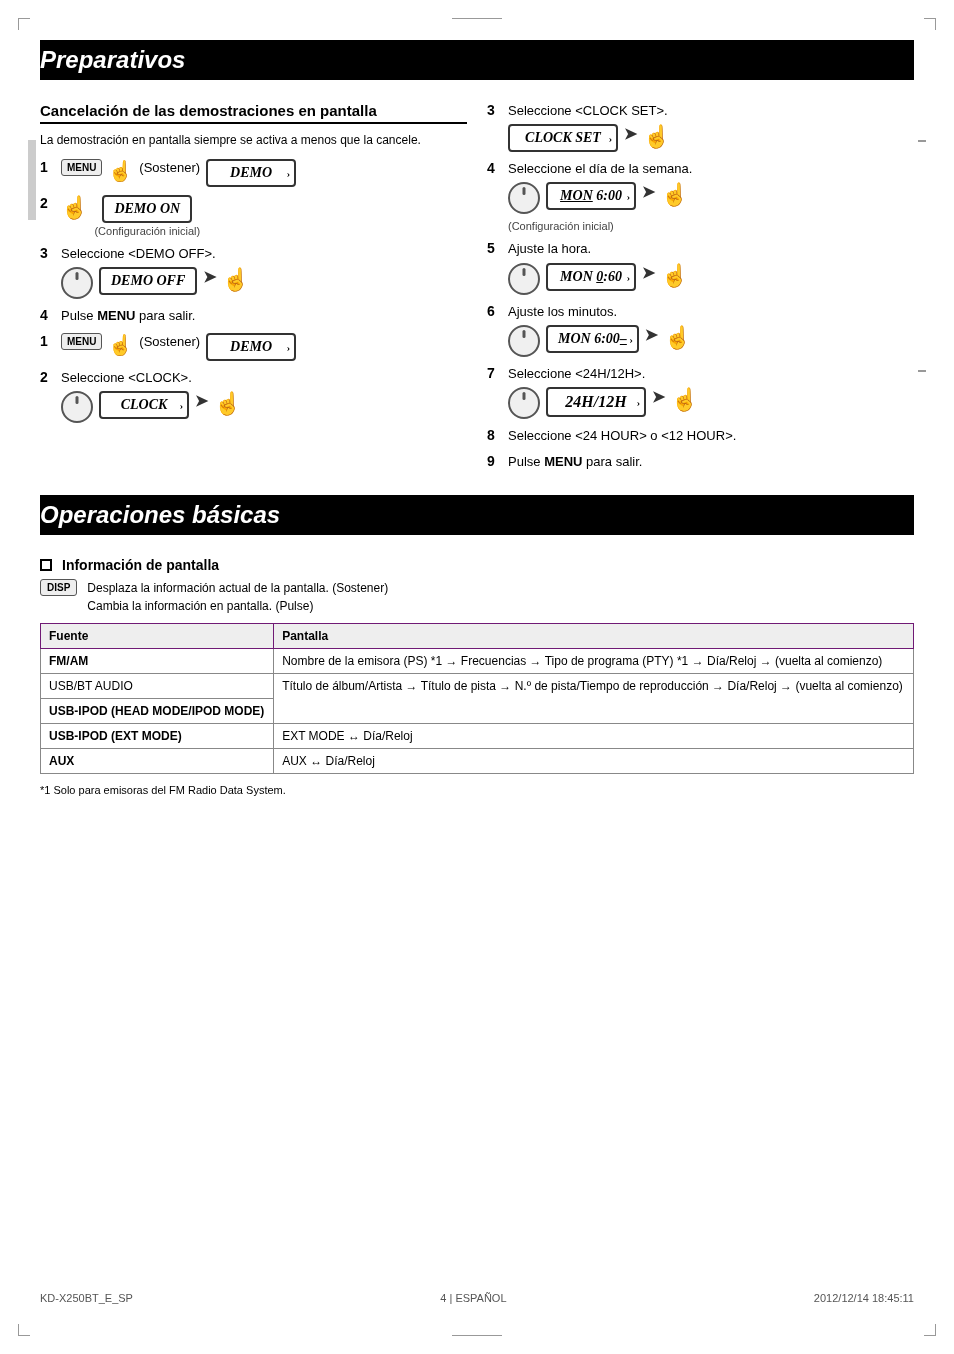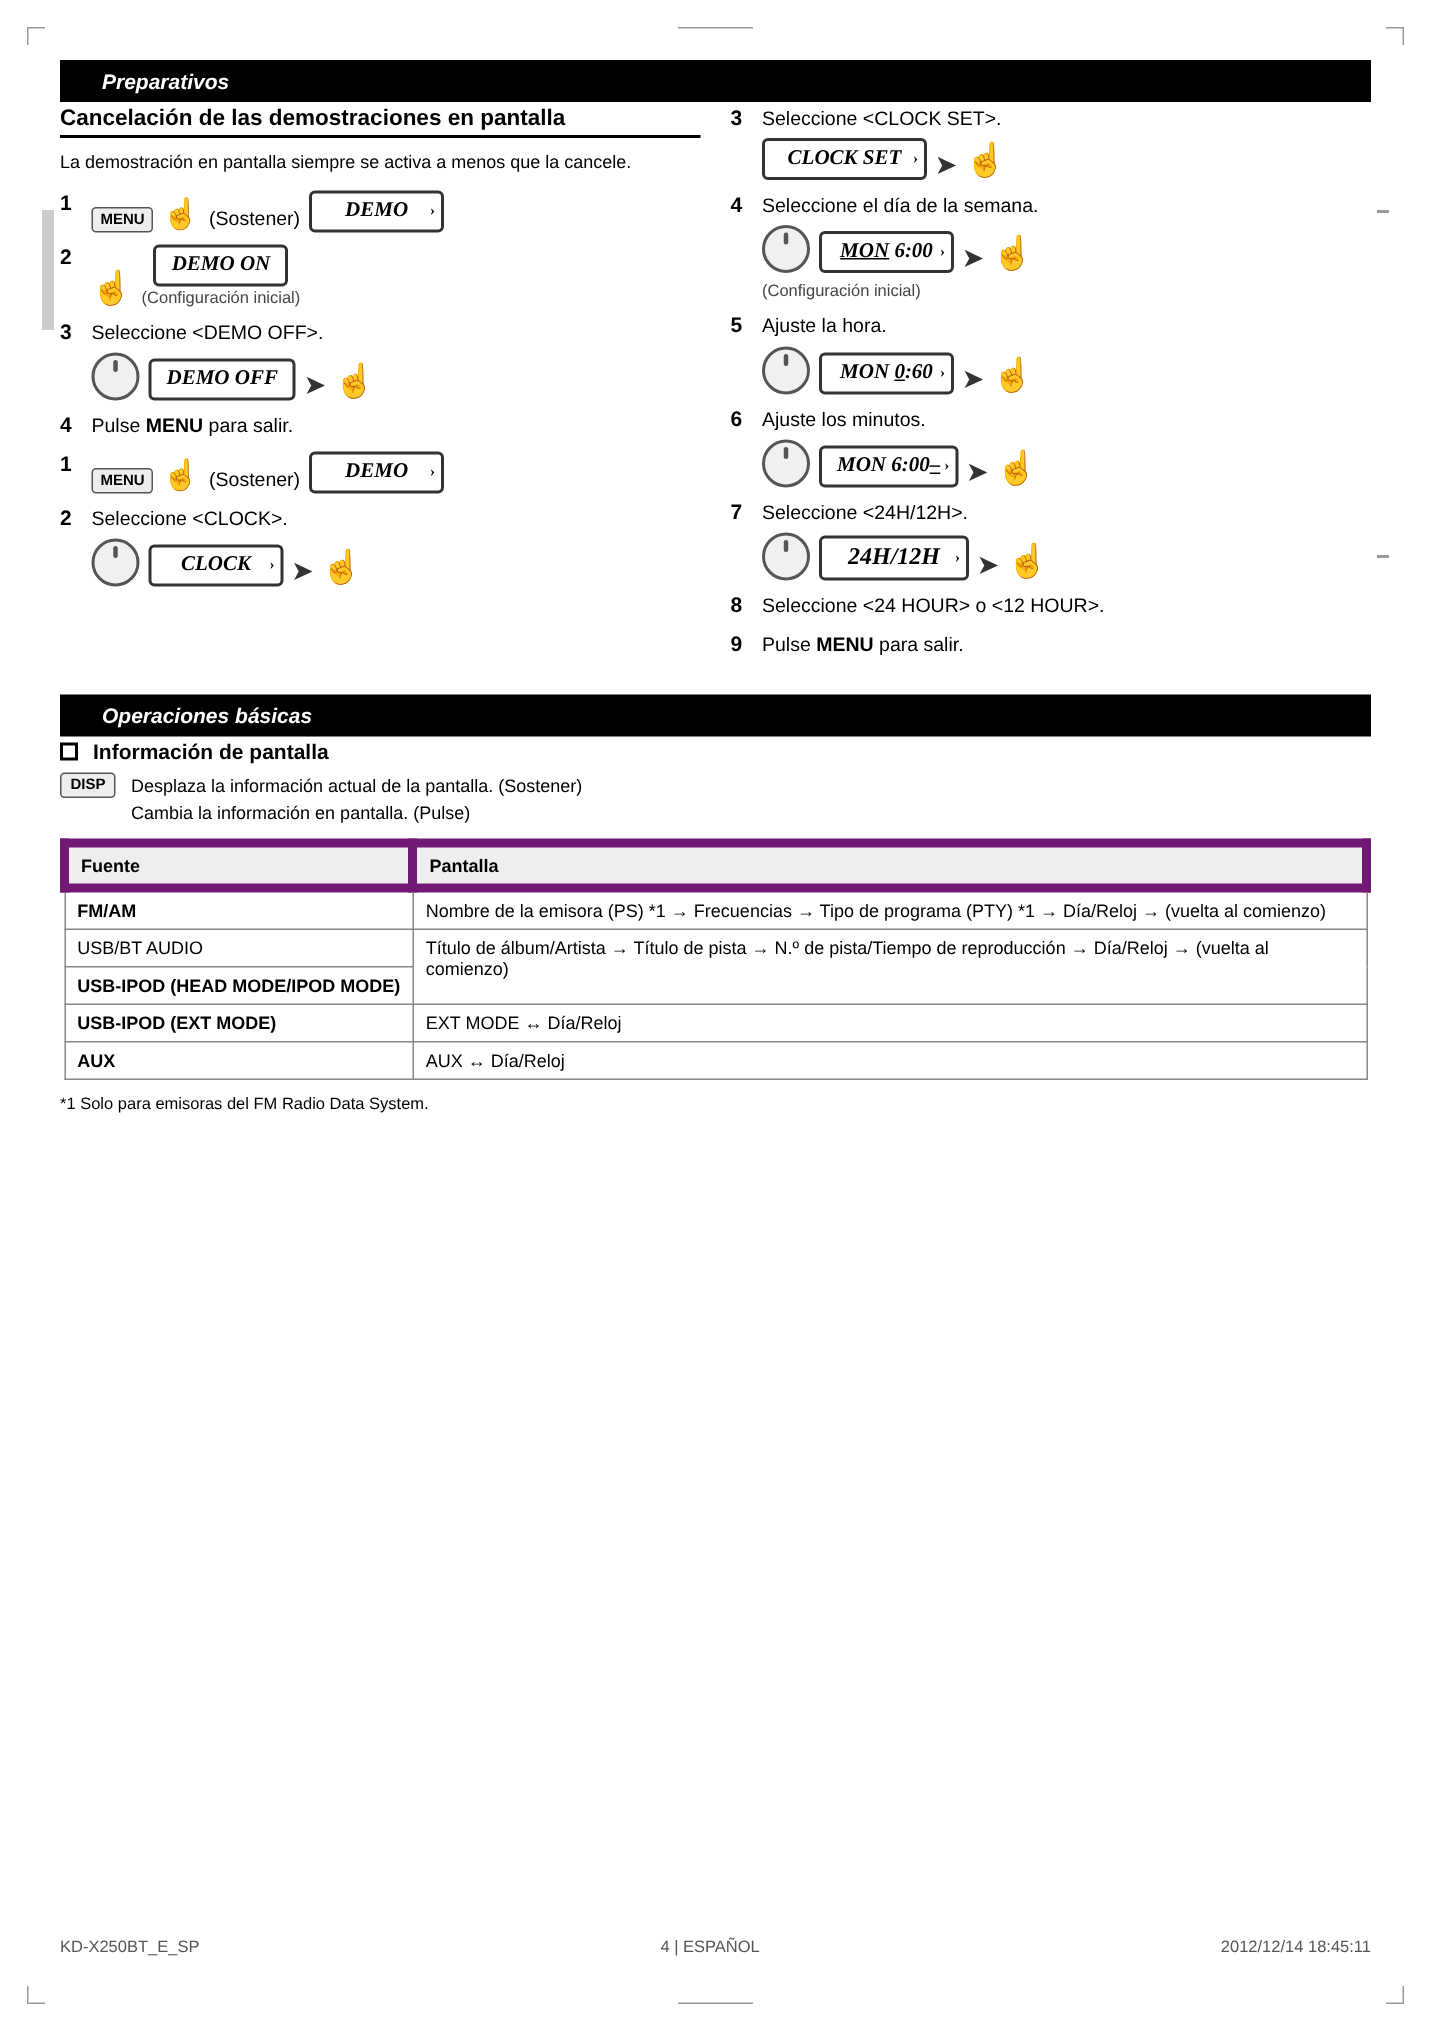--- a/index.html
+++ b/index.html
@@ -72,24 +72,24 @@
       top: 40px;
       left: 40px;
       right: 40px;
       bottom: 40px;
     }
 
     
     .section-header {
       background: #000;
       color: #fff;
-      font-size: 14px;
-      font-weight: bold;
-      padding: 6px 28px;
-      margin-bottom: 2px;
+      font-size: 24px;
+      font-weight: bold;
+      padding: 6px 0;
+      margin-bottom: 22px;
     }
     .section-header span {
       font-style: italic;
     }
 
     
     .main-layout {
       display: flex;
       gap: 20px;
     }
@@ -123,21 +123,21 @@
       margin-bottom: 8px;
       gap: 5px;
     }
     .step-number {
       font-size: 14px;
       font-weight: bold;
       min-width: 16px;
     }
     .step-content {
       display: flex;
-      align-items: flex-end;
+      align-items: flex-start;
       gap: 6px;
       flex-wrap: wrap;
     }
 
     
     .display-box {
       border: 2px solid #333;
       border-radius: 4px;
       padding: 4px 10px;
       font-style: italic;
@@ -246,21 +246,21 @@
 
     
     .info-table {
       width: 100%;
       border-collapse: collapse;
       margin-top: 8px;
       font-size: 12px;
     }
     .info-table th {
       background: #fff;
-      border: 6px solid #701a75;
+      border: 1px solid #701a75;
       padding: 5px 8px;
       font-weight: bold;
       text-align: left;
     }
     .info-table td {
       border: 1px solid #888;
       padding: 5px 8px;
       vertical-align: top;
     }
     .info-table tr:first-child th {

